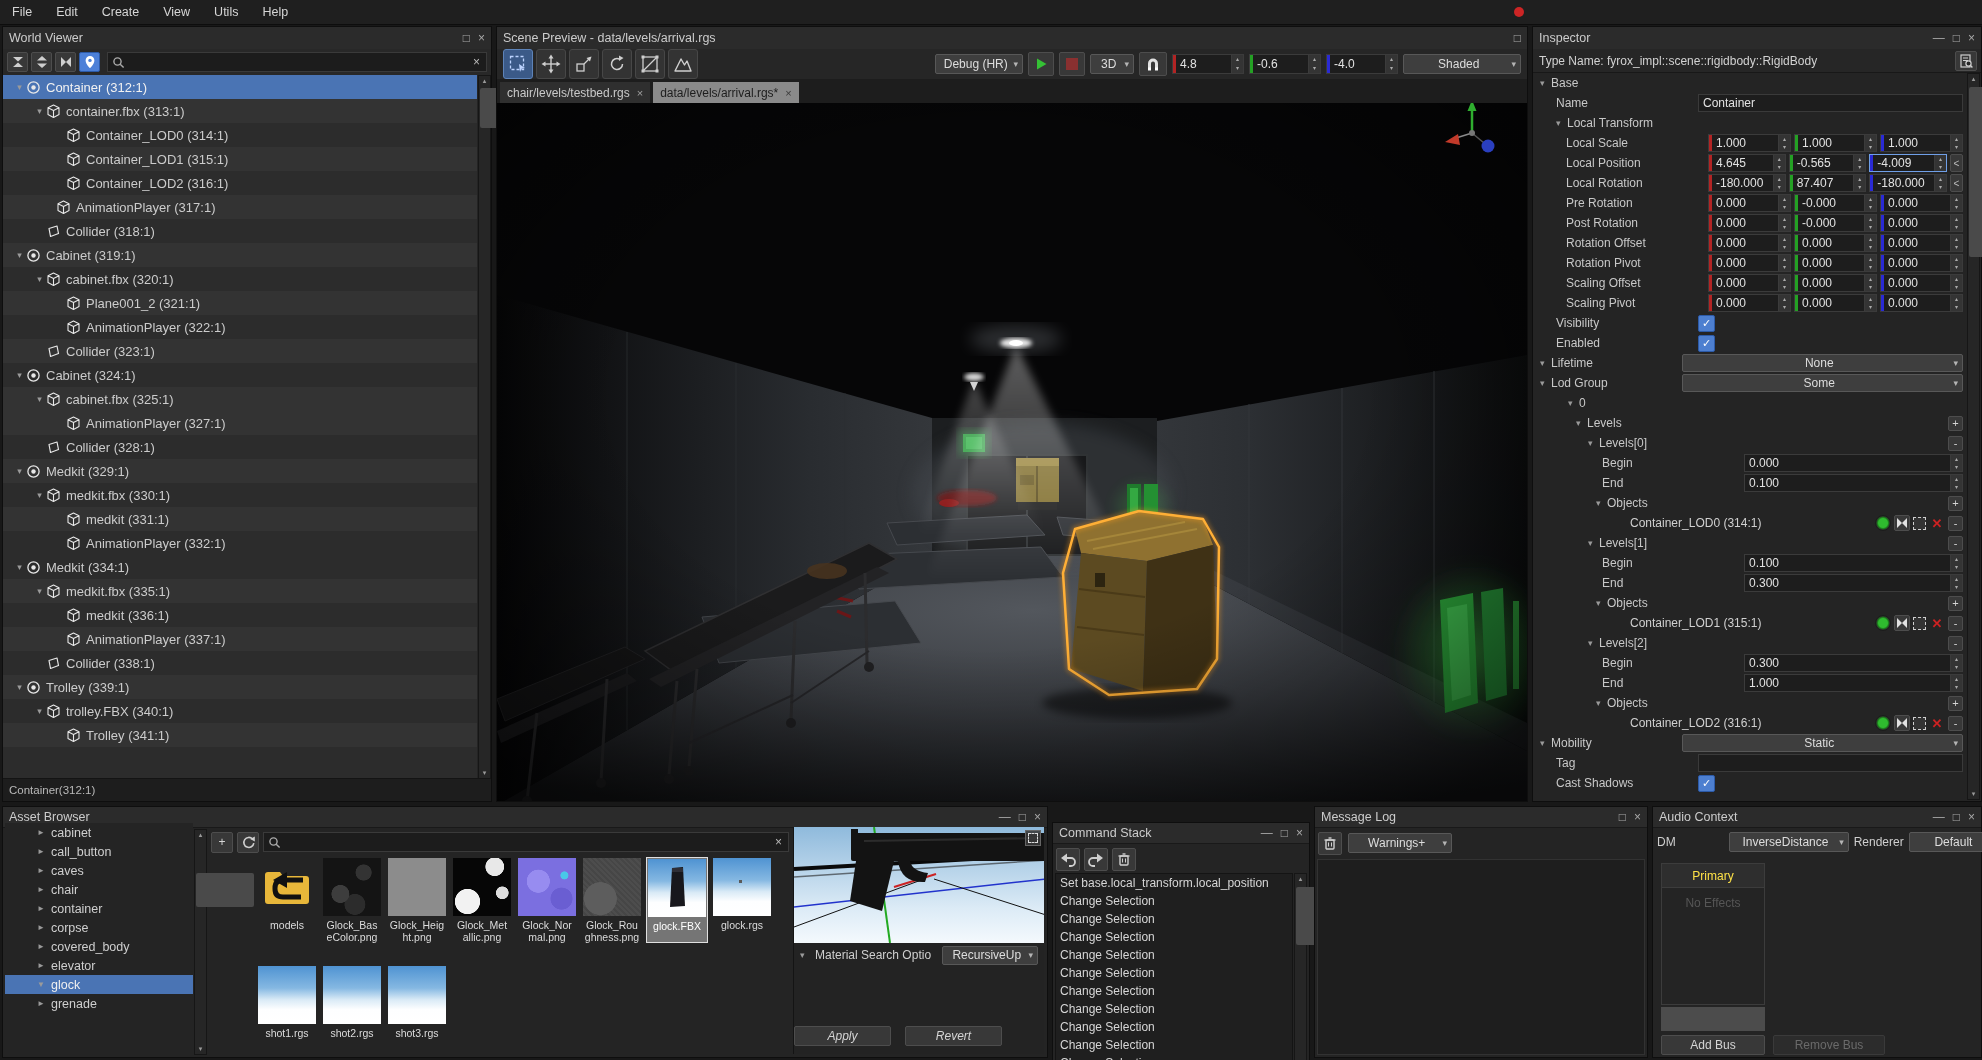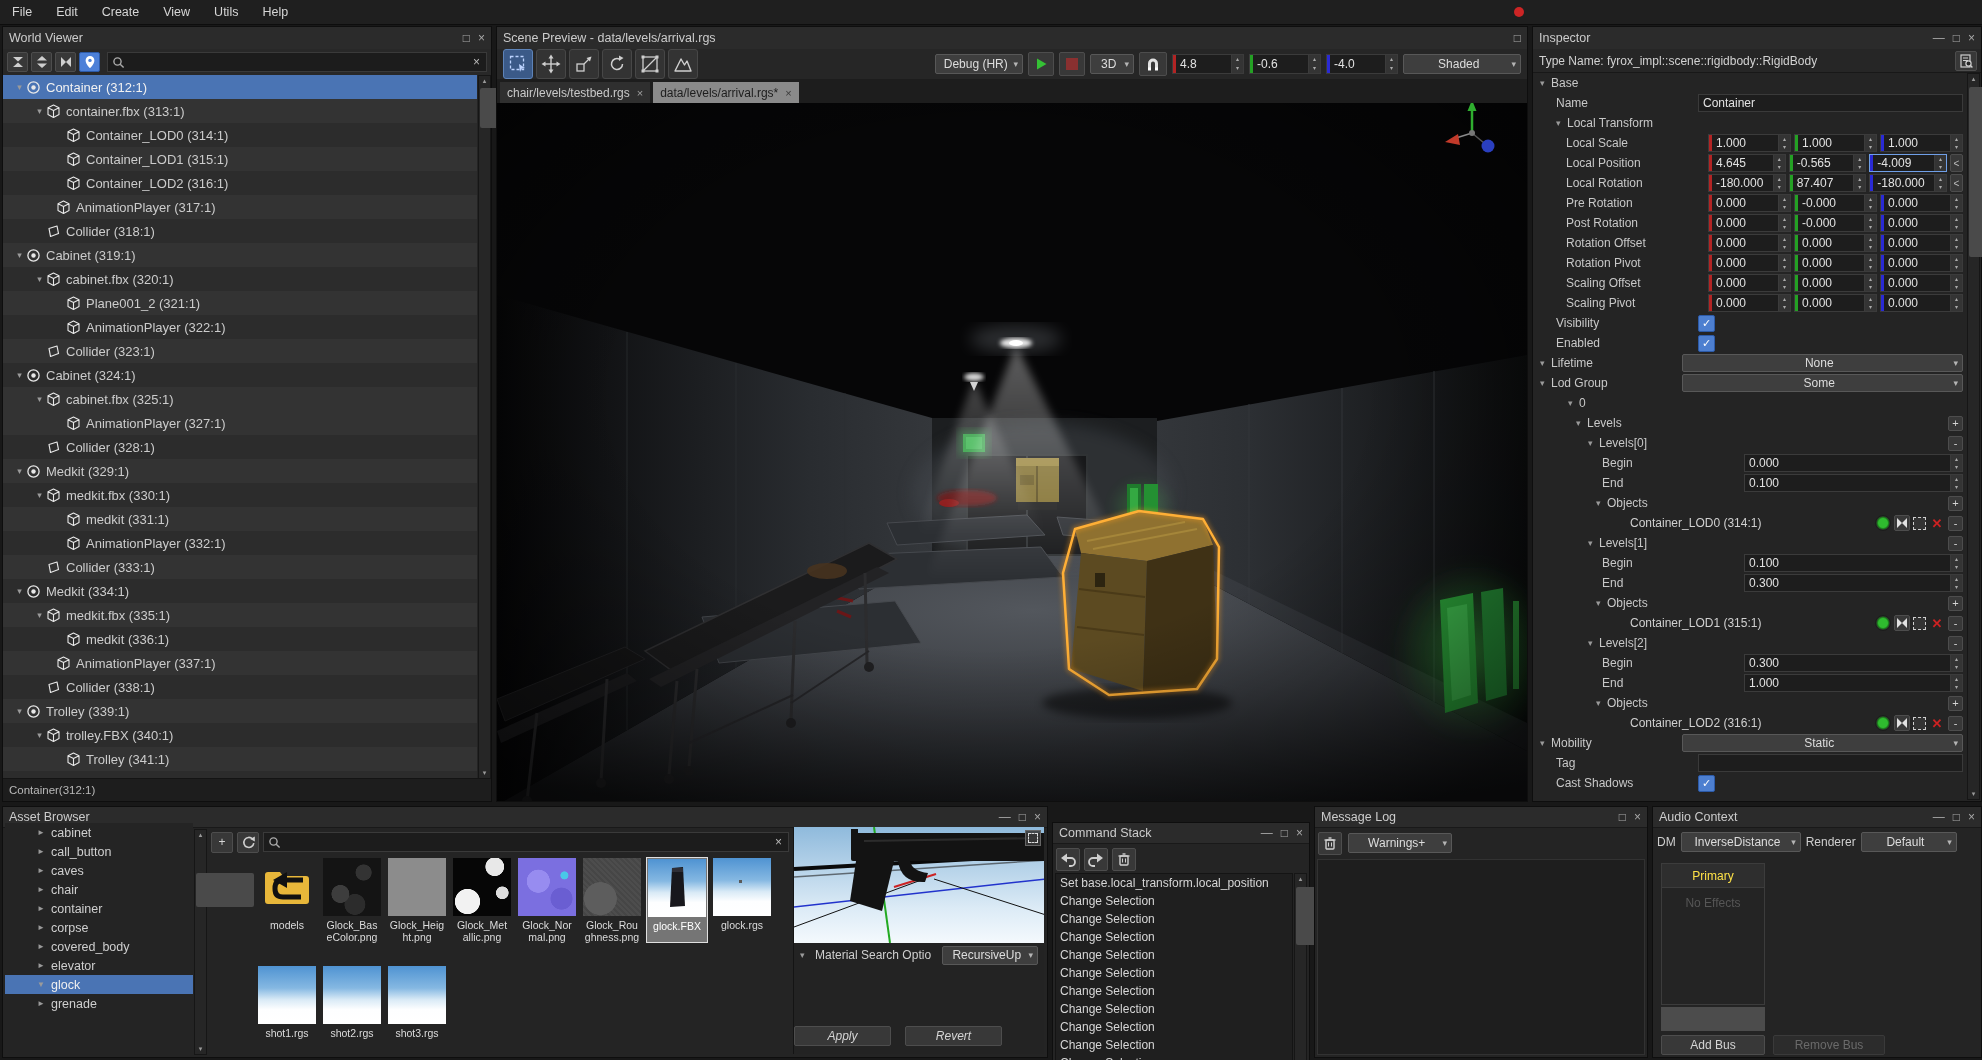--- a/index.html
+++ b/index.html
@@ -131,21 +131,21 @@
   
   #ml{left:1314px;top:806px;width:334px;height:252px;}
   #ml .phead{height:20px;}
   #ml-toolbar{position:absolute;left:3px;top:24px;height:24px;display:flex;gap:6px;align-items:center;}
   #ml-filter{width:104px;}
   #ml-list{position:absolute;left:2px;top:52px;right:2px;bottom:2px;background:#1e1e1e;border:1px solid #323232;}
   
   #ac{left:1652px;top:806px;width:330px;height:252px;}
   #ac .phead{height:20px;}
   #ac-row{position:absolute;left:4px;top:24px;right:4px;height:22px;display:flex;align-items:center;gap:5px;}
-  #ac-dm-dd{width:120px;flex:none;}
+  #ac-dm-dd{width:120px;flex:none;margin-left:48px;}
   #ac-ren-dd{width:96px;flex:none;}
   #ac-tab{position:absolute;left:8px;top:56px;width:104px;height:24px;background:#2e2e2e;border:1px solid #3c3c3c;border-bottom:none;box-sizing:border-box;display:flex;align-items:center;justify-content:center;color:#fde047;}
   #ac-box{position:absolute;left:8px;top:80px;width:104px;height:118px;background:#242424;border:1px solid #3c3c3c;box-sizing:border-box;display:flex;justify-content:center;padding-top:8px;}
   #ac-box .noeff{color:#565656;font-size:12px;}
   #ac-slider{position:absolute;left:8px;top:200px;width:104px;height:24px;background:#4c4c4c;}
   #ac-addbus{position:absolute;left:8px;top:228px;width:104px;height:20px;}
   #ac-rembus{position:absolute;left:120px;top:228px;width:112px;height:20px;background:#2c2c2c;border-color:#3a3a3a;color:#6a6a6a;}
   svg{display:block;}
 </style>
 </head>
@@ -385,29 +385,20 @@
         </div>
         <div class="trow" style="padding-left: 50px;">
           <span class="tspace"></span>
           <span class="ticon">
             <svg width="15" height="15" viewBox="0 0 15 15">
               <path d="M7.5,1 L13,3.8 L7.5,6.6 L2,3.8 Z M2,3.8 V10.6 L7.5,13.4 V6.6 M13,3.8 V10.6 L7.5,13.4" fill="none" stroke="#e8e8e8" stroke-width="1.1" stroke-linejoin="round"></path>
             </svg>
           </span>
           <span>AnimationPlayer (332:1)</span>
         </div>
-        <div class="trow alt" style="padding-left: 30px;">
-          <span class="tspace"></span>
-          <span class="ticon">
-            <svg width="15" height="15" viewBox="0 0 15 15">
-              <polygon points="3,4.5 11,2 12.5,9.5 4.5,12.5" fill="none" stroke="#e8e8e8" stroke-width="1.2" stroke-linejoin="round"></polygon>
-            </svg>
-          </span>
-          <span>Collider (333:1)</span>
-        </div>
         <div class="trow" style="padding-left: 10px;">
           <span class="texp">▾</span>
           <span class="ticon">
             <svg width="15" height="15" viewBox="0 0 15 15">
               <circle cx="7.5" cy="7.5" r="5.6" fill="none" stroke="#e8e8e8" stroke-width="1.3"></circle>
               <circle cx="7.5" cy="7.5" r="2.2" fill="#e8e8e8"></circle>
             </svg>
           </span>
           <span>Medkit (334:1)</span>
         </div>
@@ -422,21 +413,21 @@
         </div>
         <div class="trow" style="padding-left: 50px;">
           <span class="tspace"></span>
           <span class="ticon">
             <svg width="15" height="15" viewBox="0 0 15 15">
               <path d="M7.5,1 L13,3.8 L7.5,6.6 L2,3.8 Z M2,3.8 V10.6 L7.5,13.4 V6.6 M13,3.8 V10.6 L7.5,13.4" fill="none" stroke="#e8e8e8" stroke-width="1.1" stroke-linejoin="round"></path>
             </svg>
           </span>
           <span>medkit (336:1)</span>
         </div>
-        <div class="trow alt" style="padding-left: 40px;">
+        <div class="trow alt" style="padding-left: 50px;">
           <span class="tspace"></span>
           <span class="ticon">
             <svg width="15" height="15" viewBox="0 0 15 15">
               <path d="M7.5,1 L13,3.8 L7.5,6.6 L2,3.8 Z M2,3.8 V10.6 L7.5,13.4 V6.6 M13,3.8 V10.6 L7.5,13.4" fill="none" stroke="#e8e8e8" stroke-width="1.1" stroke-linejoin="round"></path>
             </svg>
           </span>
           <span>AnimationPlayer (337:1)</span>
         </div>
         <div class="trow" style="padding-left: 30px;">
           <span class="tspace"></span>

